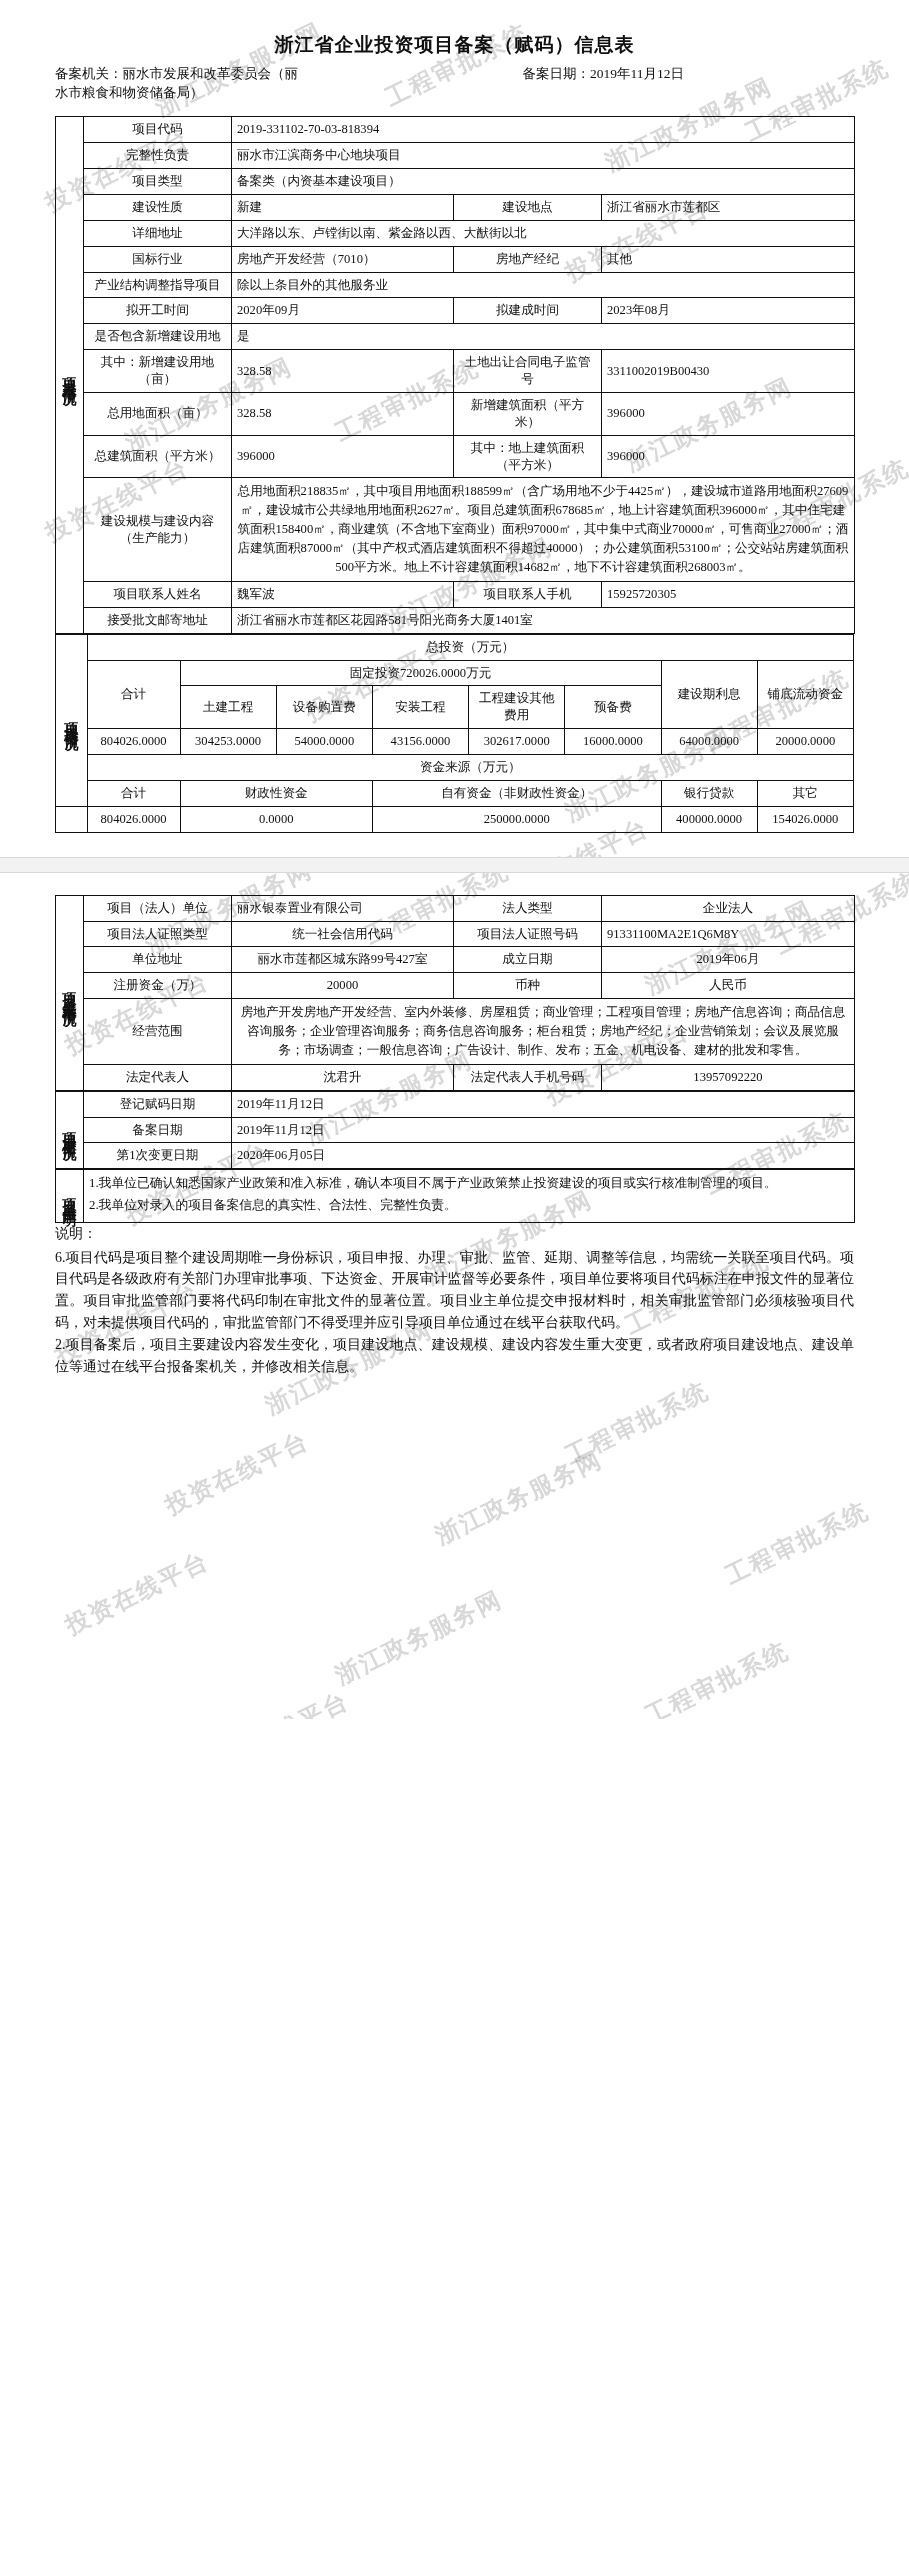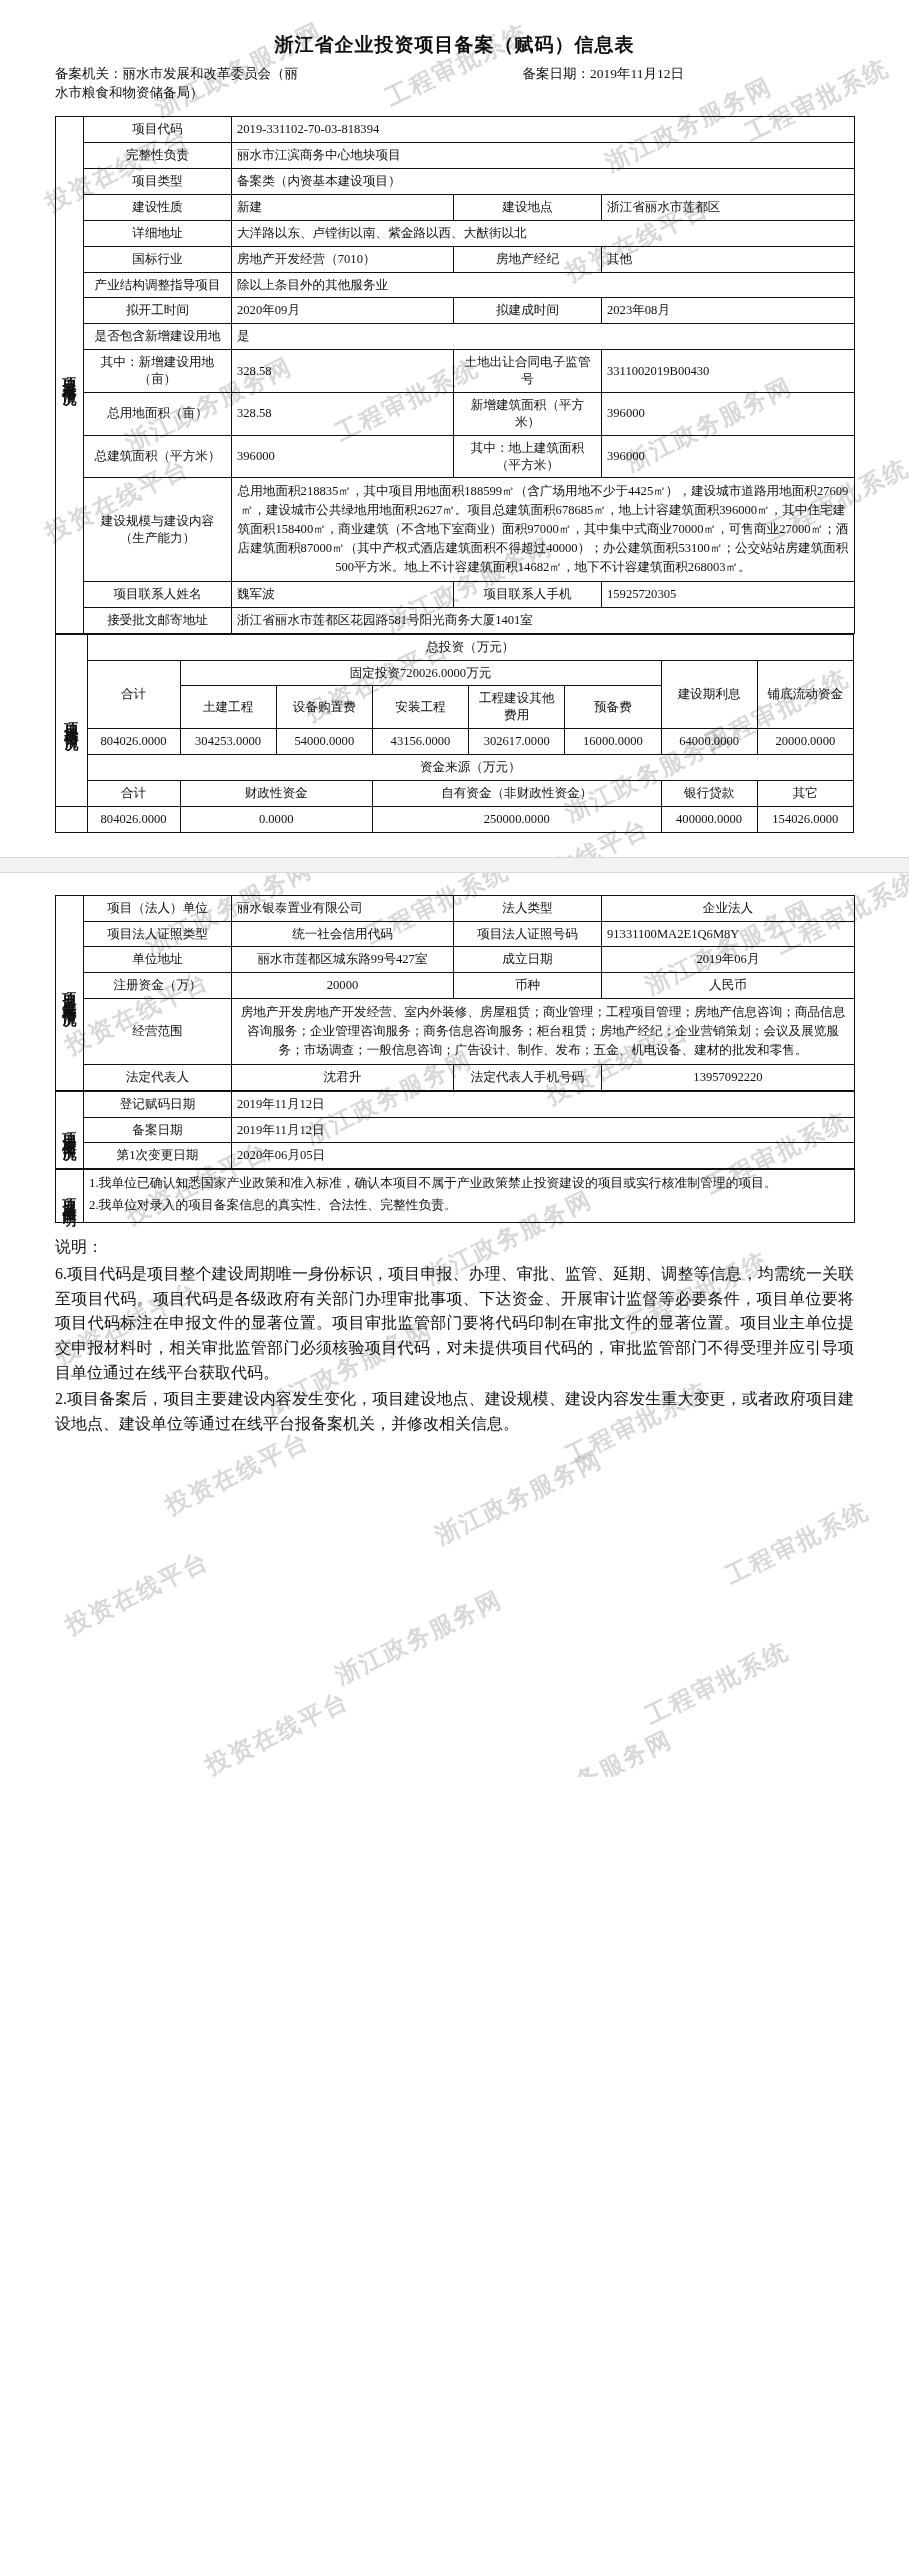--- a/index.html
+++ b/index.html
@@ -118,22 +118,22 @@
   .decl{
     line-height:1.55;
     font-size:12.8px;
     padding:8px 8px 8px 10px;
     text-align:left;
   }
   .decl p{margin:0 0 2px 0;}
   .notes{
     position:relative;
     z-index:10;
-    margin-top:12px;
-    font-size:16px;
+    margin-top:0;
+    font-size:14px;
     line-height:1.55;
     text-align:justify;
   }
   .notes .nt-title{margin:0 0 2px 0;}
   .notes p{margin:0 0 1px 0;text-indent:0;}
   .tail{height:300px;position:relative;}
 </style>
 </head>
 <body>
 

